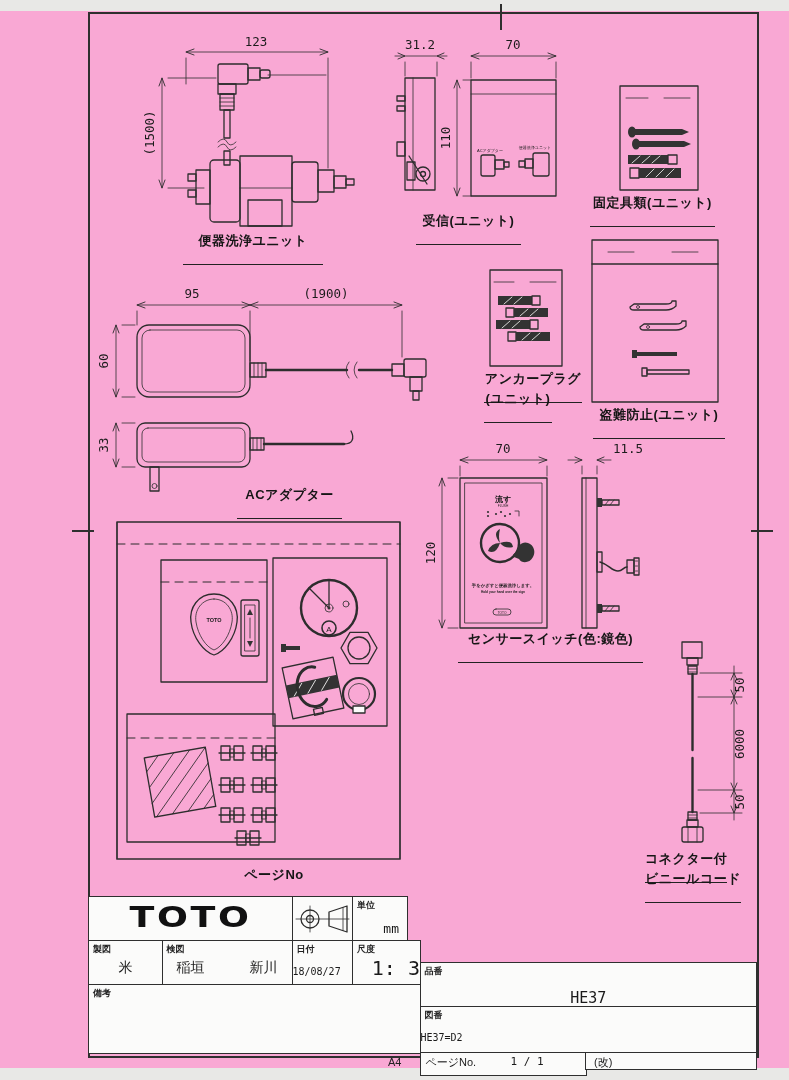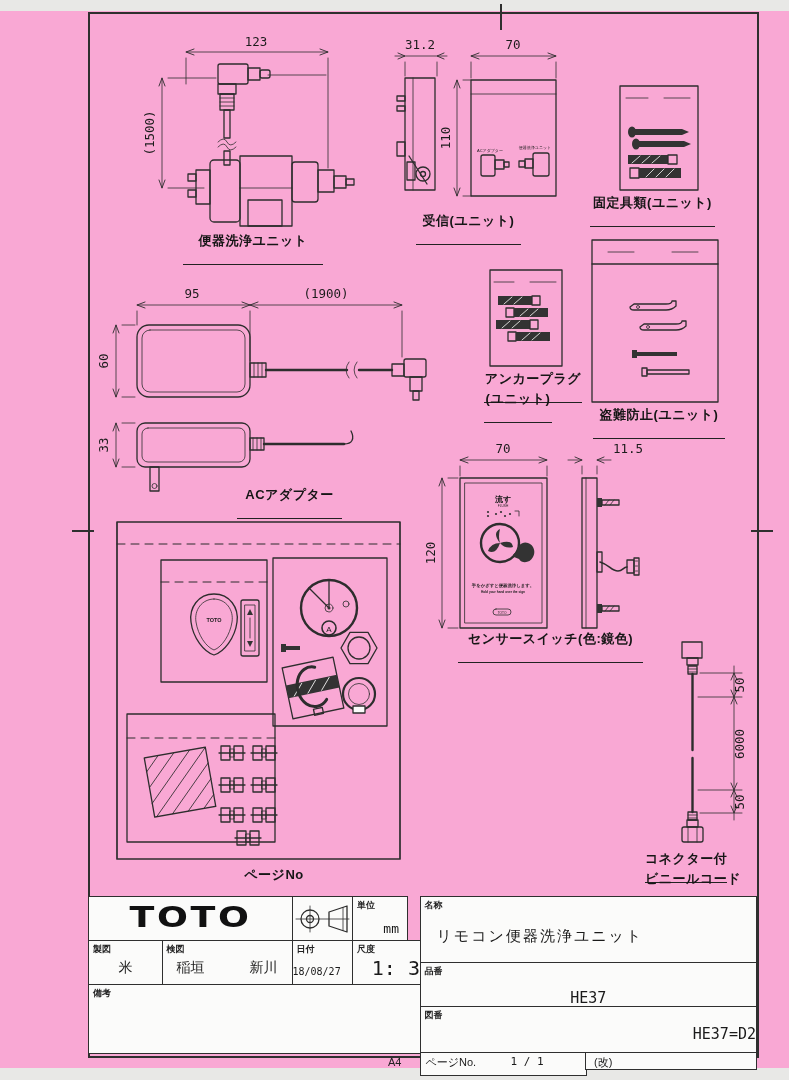--- a/index.html
+++ b/index.html
@@ -460,31 +460,27 @@
       <span class="tb-tag">日付</span>
       <span class="tb-val" style="left:0;right:0;bottom:8px;text-align:left;font-size:10px">18/08/27</span>
     </div>
     <div class="tb-cell" style="left:264px;top:43.5px;width:69px;height:46px">
       <span class="tb-tag">尺度</span>
       <span class="tb-val" style="left:0;right:0;bottom:5px;text-align:right;font-size:20px">1: 3</span>
     </div>
     <div class="tb-cell" style="left:0;top:88px;width:333px;height:70px">
       <span class="tb-tag">備考</span>
     </div>
-    <div class="tb-cell" style="left:331.5px;top:0;width:337.5px;height:67px">
-      <span class="tb-tag">名称</span>
-      <span class="tb-val" style="left:16px;bottom:16px;font-size:15px;letter-spacing:2px;font-family:'Liberation Sans',sans-serif">リモコン便器洗浄ユニット</span>
-    </div>
     <div class="tb-cell" style="left:331.5px;top:65.5px;width:337.5px;height:46px">
       <span class="tb-tag">品番</span>
       <span class="tb-val" style="left:0;right:0;bottom:0;text-align:center;font-size:15px">HE37</span>
     </div>
     <div class="tb-cell" style="left:331.5px;top:110px;width:337.5px;height:48px">
       <span class="tb-tag">図番</span>
-      <span class="tb-val" style="left:0;right:0;bottom:10px;text-align:right;font-size:15px">HE37=D2</span>
+      <span class="tb-val" style="left:0;right:0;bottom:10px;text-align:left;font-size:10px">HE37=D2</span>
     </div>
   </div>
 
   <div class="abs" style="left:388px;top:1056px;font-size:11px;color:#222">A4</div>
   <div class="tb-cell" style="left:419.5px;top:1052px;width:167px;height:24px">
     <span style="position:absolute;left:5px;top:1.5px;font-size:11px">ページNo.</span>
     <span class="tb-val" style="left:90px;top:1.5px;font-size:11px">1 / 1</span>
   </div>
   <div class="tb-cell" style="left:585px;top:1052px;width:172px;height:18px">
     <span style="position:absolute;left:8px;top:1.5px;font-size:11px">(改)</span>

